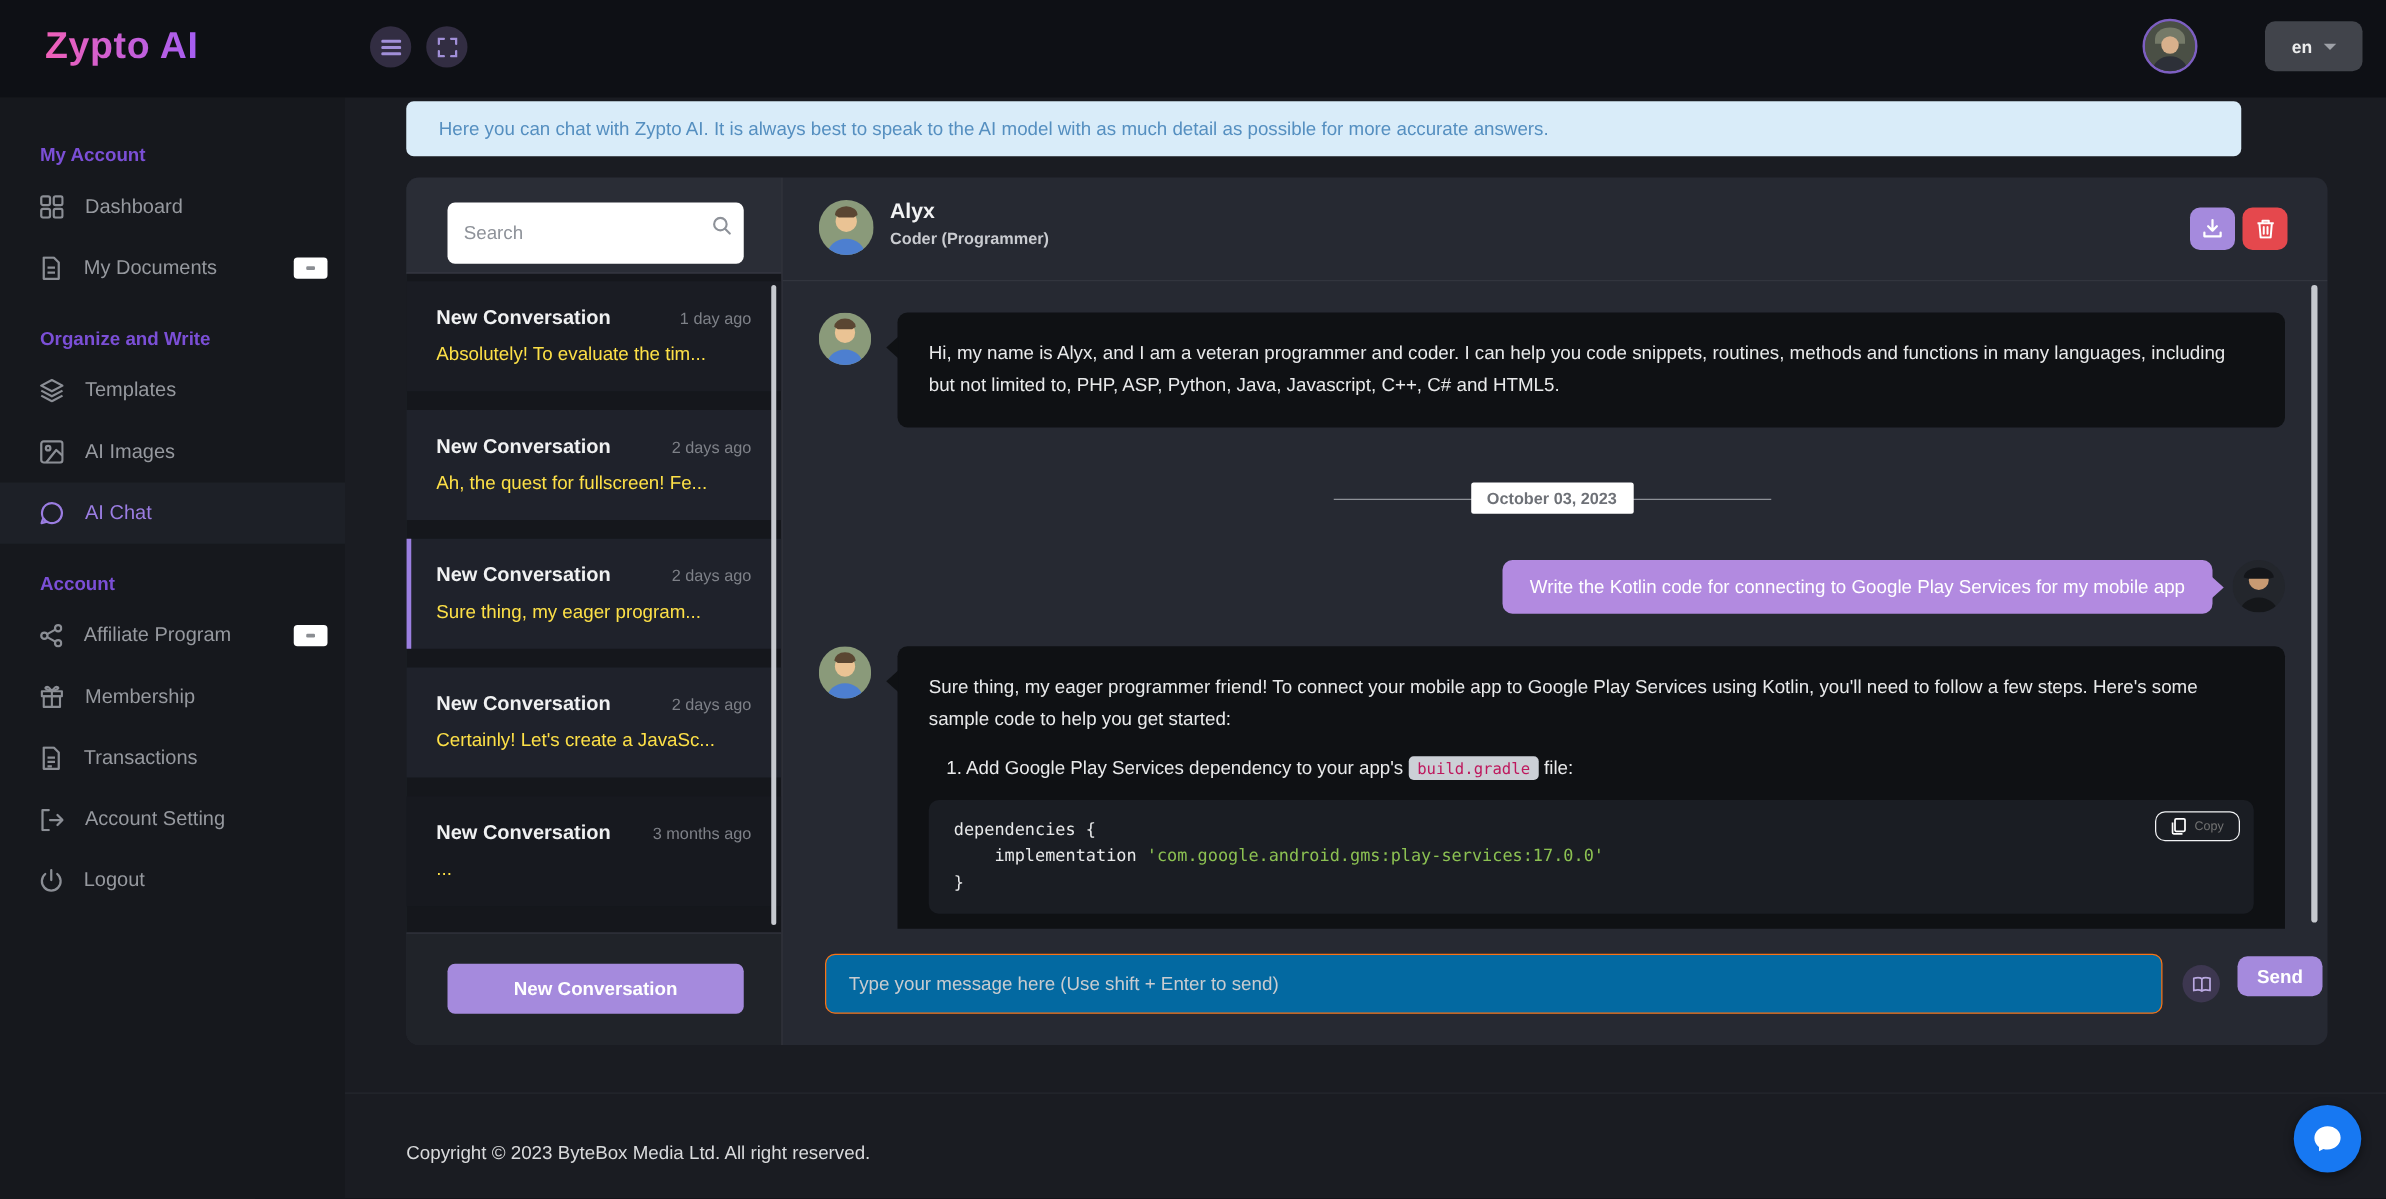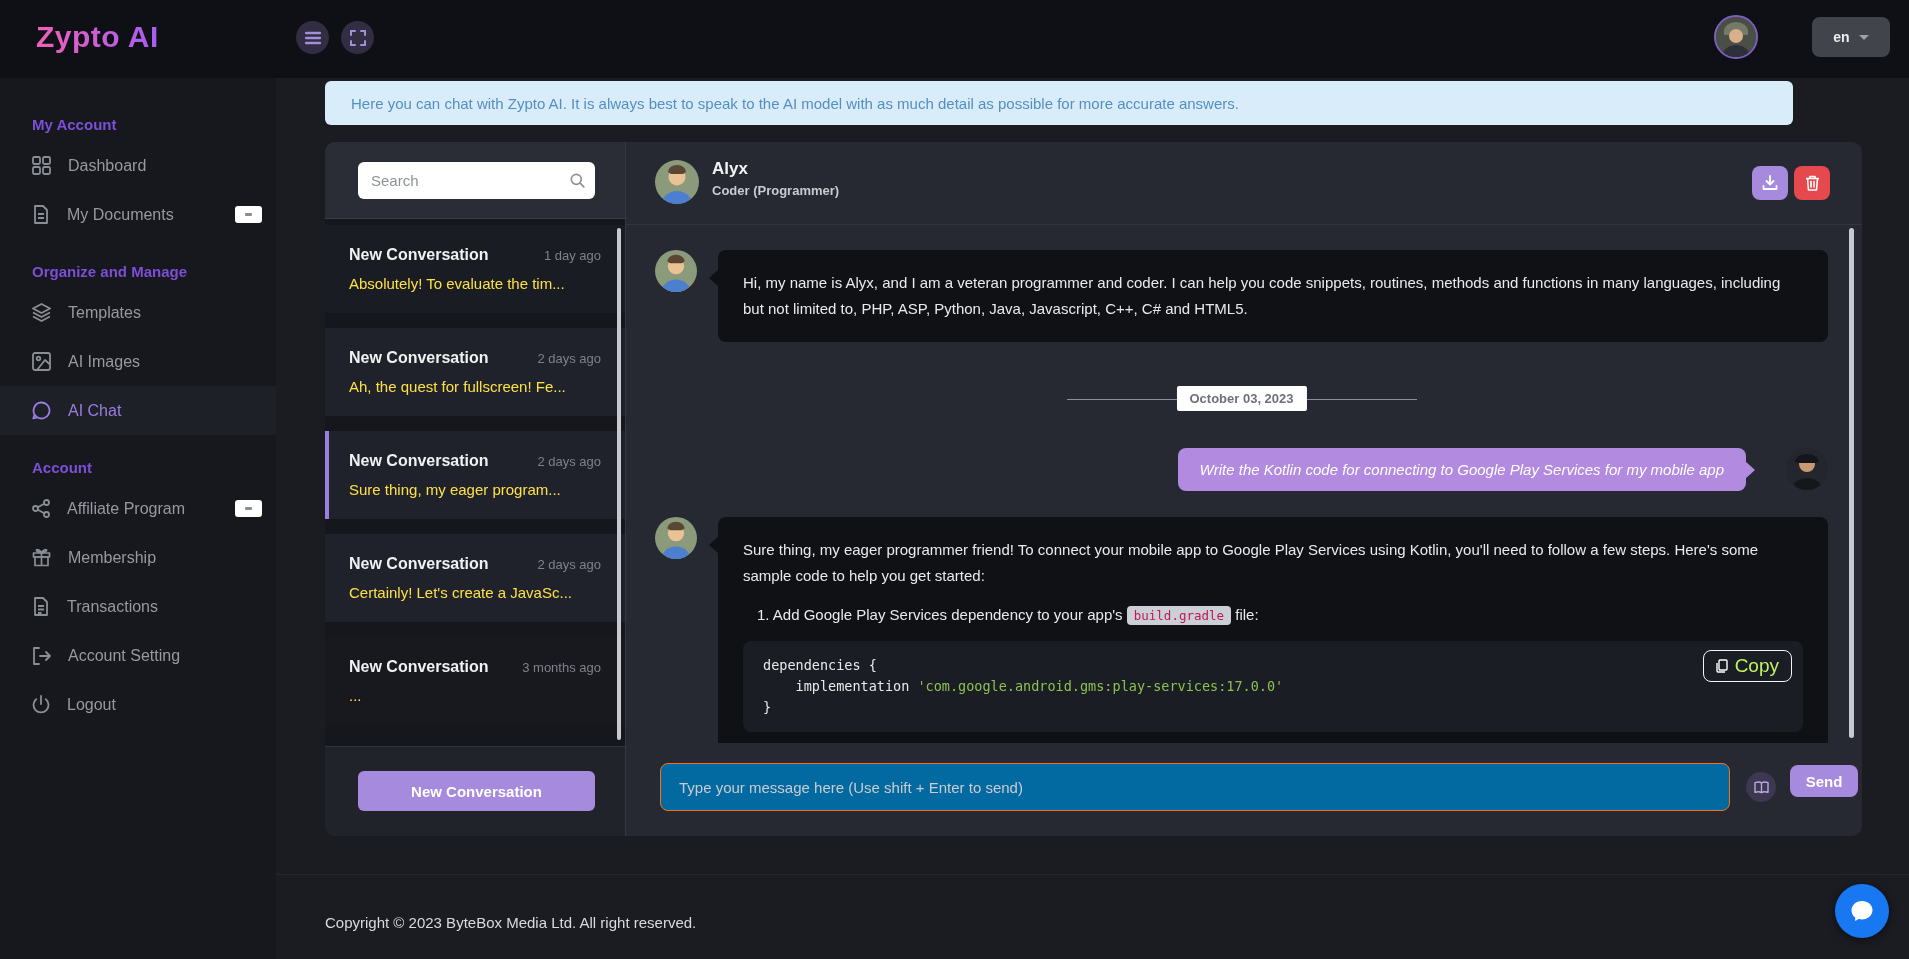--- a/index.html
+++ b/index.html
@@ -36,21 +36,21 @@
   
   .banner { position:absolute; left:325px; top:81px; width:1468px; height:44px; background:#d9ecf9; border-radius:6px;
             display:flex; align-items:center; padding-left:26px; color:#558fc0; font-size:15px; }
 
   
   .card { position:absolute; left:325px; top:142px; width:1537px; height:694px; background:#262932; border-radius:10px; overflow:hidden; }
 
   
   .convpane { position:absolute; left:0; top:0; width:301px; height:694px; border-right:1px solid #34373f; }
   .searcharea { position:absolute; left:0; top:0; width:100%; height:77px; background:#2a2d36; border-bottom:1px solid #3a3d46; }
-  .searchbox { position:absolute; left:33px; top:20px; width:237px; height:37px; background:#ffffff; border:none; border-radius:6px;
+  .searchbox { position:absolute; left:33px; top:20px; width:237px; height:49px; background:#ffffff; border:none; border-radius:6px;
                padding:0 36px 0 13px; font-size:15px; color:#30333a; font-family:"Liberation Sans",sans-serif; }
   .searchbox::placeholder { color:#8e9299; }
   .search-ic { position:absolute; left:245px; top:31px; pointer-events:none; }
   .convlist { position:absolute; left:0; top:77px; width:100%; height:527px; background:#15171c; padding-top:6px; overflow:hidden; }
   .conv { height:88px; margin-bottom:15px; padding:21px 24px 0 24px; cursor:pointer; }
   .conv:nth-child(1) { background:#1a1c23; }
   .conv:nth-child(2), .conv:nth-child(4) { background:#1f222b; }
   .conv:nth-child(5) { background:#17191f; }
   .conv.selected { background:#1f222b; border-left:4px solid #9b7fe0; padding-left:20px; }
   .conv-top { display:flex; align-items:baseline; justify-content:space-between; }
@@ -77,35 +77,35 @@
   .row-ai { display:flex; align-items:flex-start; gap:21px;justify-content:flex-end; }
   .msg-av { width:42px; height:42px; border-radius:50%; overflow:hidden; flex:none; }
   .bubble-ai { position:relative; flex:1; background:#0f1114; border-radius:8px; padding:20px 25px; color:#e9eaeb;
                font-size:15px; line-height:26px; }
   .bubble-ai::before { content:""; position:absolute; left:-9px; top:19px; border:9px solid transparent; border-left:none;
                        border-right:10px solid #0f1114; }
   .divider { position:relative; width:350px; margin:44px auto 0 auto; height:26px; }
   .divider::before { content:""; position:absolute; left:0; right:0; top:13px; height:1px; background:#8d9097; }
   .date-chip { position:absolute; left:50%; transform:translateX(-50%); top:0; background:#ffffff; color:#6e7177;
                font-size:13px; font-weight:600; padding:5px 13px; border-radius:2px; white-space:nowrap; }
-  .row-user { display:flex; justify-content:flex-end; align-items:flex-start; gap:40px; margin-top:36px;font-style:italic; }
+  .row-user { display:flex; justify-content:flex-end; align-items:flex-start; gap:16px; margin-top:36px; }
   .bubble-user { position:relative; background:#b28ae0; color:#ffffff; border-radius:8px; padding:11px 22px;
                  font-size:15px; line-height:21px; }
   .bubble-user::after { content:""; position:absolute; right:-9px; top:13px; border:9px solid transparent; border-right:none;
                         border-left:10px solid #b28ae0; }
   .row-ai2 { margin-top:26px; }
   .bubble-ai p.intro { margin-bottom:13px; }
   .steps { margin-left:14px; }
   .codechip { font-family:"DejaVu Sans Mono",monospace; font-size:12.5px; background:#ccd0d6; color:#be185d;
               padding:2px 7px; border-radius:4px; }
   .codeblock { position:relative; background:#1a1d23; border-radius:8px; padding:14px 20px; margin:12px 0;
                font-family:"DejaVu Sans Mono",monospace; font-size:13.5px; line-height:21px; color:#e8e9ea; white-space:pre; }
   .code-str { color:#8cc152; }
   .copy-btn { position:absolute; top:9px; right:11px; display:flex; align-items:center; gap:7px; background:transparent;
-              border:1.5px solid #f2f3f5; border-radius:8px; color:#bef264; padding:4px 12px; font-size:19px;
+              border:1.5px solid #f2f3f5; border-radius:8px; color:#737373; padding:4px 12px; font-size:10px;
               font-family:"Liberation Sans",sans-serif; cursor:pointer; }
   .chat-scroll { position:absolute; right:8px; top:86px; width:5px; height:510px; background:#c6c9cf; border-radius:3px; }
 
   .inputrow { position:absolute; left:0; top:601px; width:100%; height:93px; }
   .chat-input { position:absolute; left:34px; top:20px; width:1070px; height:48px; background:#0369a1; border:1px solid #f97316;
                 border-radius:8px; color:#c9ccd0; padding:0 18px; font-size:15px; font-family:"Liberation Sans",sans-serif; }
   .chat-input::placeholder { color:#c9ccd0; }
   .book-btn { position:absolute; left:1120px; top:29px; width:30px; height:30px; border-radius:50%; background:#3d3750;
               border:none; display:flex; align-items:center; justify-content:center; cursor:pointer; }
   .send-btn { position:absolute; left:1164px; top:22px; width:68px; height:32px; background:#a58add; border:none; border-radius:8px;
@@ -179,21 +179,21 @@
           <path d="M3 1h8l4 4v13H3z" stroke-linejoin="round"></path>
             <path d="M6 9h6M6 13h6"></path>
           </svg>
       </span>
       <span>My Documents</span>
       <span class="side-badge">
           <i></i>
         </span>
     </div>
 
-    <div class="side-header">Organize and Manage</div>
+    <div class="side-header">Organize and Write</div>
 
     <div class="side-item">
       <span>
         <svg width="19" height="19" viewBox="0 0 19 19" fill="none" stroke-width="1.8" stroke-linejoin="round">
           <path d="M9.5 1 18 5.5 9.5 10 1 5.5z"></path>
             <path d="M1 9.5 9.5 14 18 9.5"></path>
             <path d="M1 13.5 9.5 18 18 13.5"></path>
           </svg>
       </span>
       <span>Templates</span>

